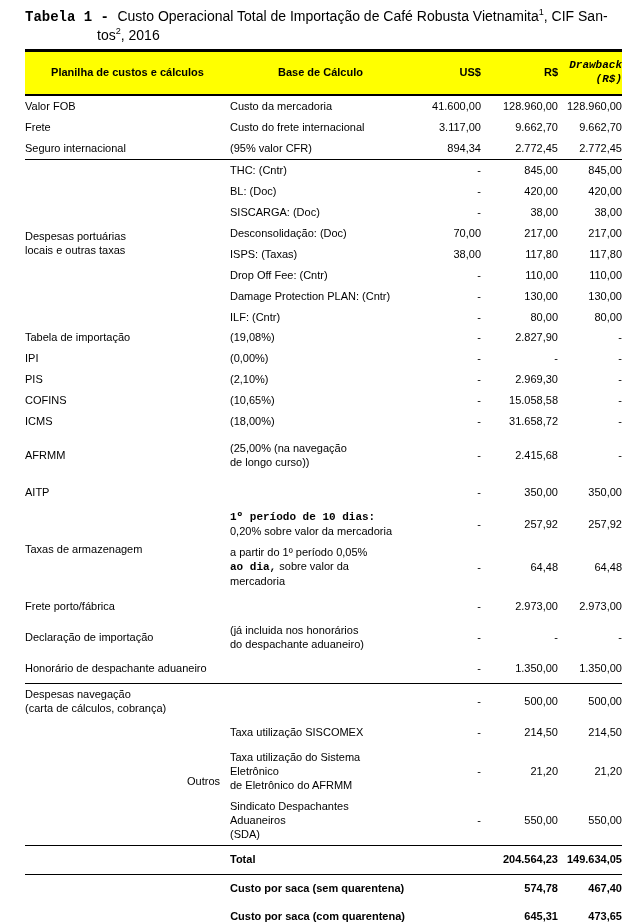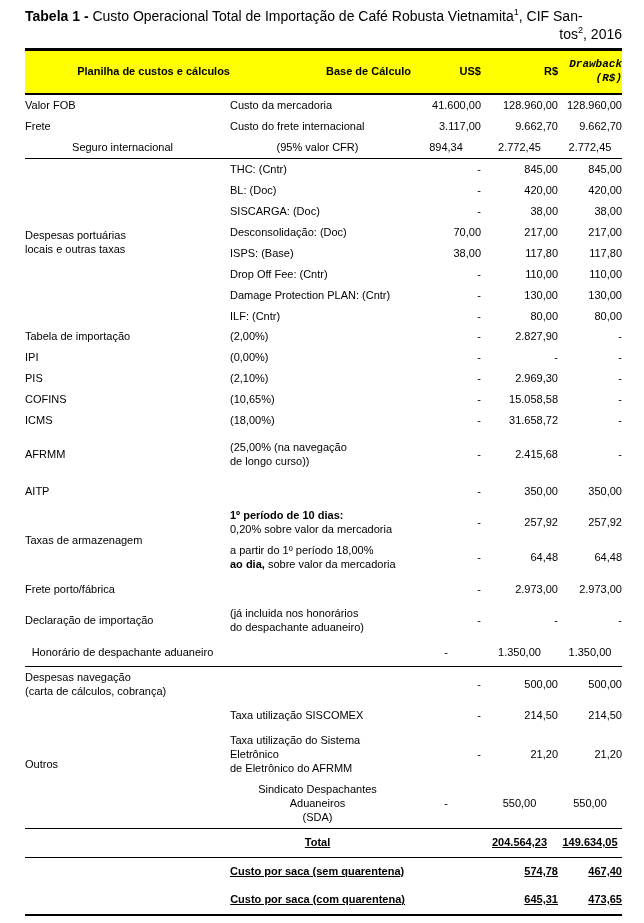--- a/index.html
+++ b/index.html
@@ -2,43 +2,43 @@
 <html><head>
 <meta charset="utf-8">
 <style>
   html,body{margin:0;padding:0;}
   body{
     width:644px;min-height:923px;background:#ffffff;color:#000;
     font-family:"Liberation Sans","DejaVu Sans",sans-serif;
   }
   .page{padding:7px 22px 0 25px;}
   .title{font-size:14px;line-height:1.3;margin-bottom:5px;}
-  .title .tl2{padding-left:72px;text-align:right;}
-  .b{font-weight:bold;}
+  .title .tl2{padding-left:72px;}
+  .b{font-weight:bold;font-family:Liberation Mono, monospace;}
   sup{font-size:0.65em;line-height:0;}
   table.cost{
     border-collapse:collapse;table-layout:fixed;width:597px;
     font-size:11px;line-height:1.27;
   }
   thead th{
     background:#FFFF00;
     border-top:3px solid #000;border-bottom:2px solid #000;
-    font-size:11px;font-weight:bold;text-align:right;
+    font-size:11px;font-weight:bold;text-align:center;
     padding:7px 0;vertical-align:middle;white-space:pre-line;
   }
   th.num{text-align:right;}
   th.italic{font-style:italic;font-family:Liberation Mono, monospace;}
   td{padding:3.5px 0;vertical-align:middle;}
   td.c1{padding-right:10px;}
   td.c2{padding-right:6px;}
   td.usd,td.brl,td.dbk{text-align:right;white-space:nowrap;}
-  tr.sep td{border-bottom:1.5px solid #000;text-align:center;}
-  td.bb{border-bottom:1.5px solid #000;}
+  tr.sep td{border-bottom:1.5px solid #000;}
+  td.bb{border-bottom:1.5px solid #000;text-align:right;}
   tr.sep2 td{border-bottom:2.5px solid #000;text-align:right;}
-  tr.bold td{font-weight:bold;text-decoration:underline;}
+  tr.bold td{font-weight:bold;}
   tr.tall td{padding-top:7px;padding-bottom:7px;}
   tr.xtall td{padding-top:9px;padding-bottom:9px;}
   .footnotes{font-size:10px;line-height:1.6;margin-top:5px;}
 </style>
 </head>
 <body>
 
 <div class="page">
 
   <div class="title">
@@ -105,21 +105,21 @@
           <td class="brl"><span>38,00</span></td>
           <td class="dbk"><span>38,00</span></td>
         </tr>
         <tr>
           <td class="c2"><span>Desconsolidação: (Doc)</span></td>
           <td class="usd"><span>70,00</span></td>
           <td class="brl"><span>217,00</span></td>
           <td class="dbk"><span>217,00</span></td>
         </tr>
         <tr>
-          <td class="c2"><span>ISPS: (Base)</span></td>
+          <td class="c2"><span>ISPS: (Taxas)</span></td>
           <td class="usd"><span>38,00</span></td>
           <td class="brl"><span>117,80</span></td>
           <td class="dbk"><span>117,80</span></td>
         </tr>
         <tr>
           <td class="c2"><span>Drop Off Fee: (Cntr)</span></td>
           <td class="usd"><span>-</span></td>
           <td class="brl"><span>110,00</span></td>
           <td class="dbk"><span>110,00</span></td>
         </tr>
@@ -130,21 +130,21 @@
           <td class="dbk"><span>130,00</span></td>
         </tr>
         <tr>
           <td class="c2"><span>ILF: (Cntr)</span></td>
           <td class="usd"><span>-</span></td>
           <td class="brl"><span>80,00</span></td>
           <td class="dbk"><span>80,00</span></td>
         </tr>
         <tr>
           <td class="c1"><span>Tabela de importação</span></td>
-          <td class="c2"><span>(2,00%)</span></td>
+          <td class="c2"><span>(19,08%)</span></td>
           <td class="usd"><span>-</span></td>
           <td class="brl"><span>2.827,90</span></td>
           <td class="dbk"><span>-</span></td>
         </tr>
         <tr>
           <td class="c1"><span>IPI</span></td>
           <td class="c2"><span>(0,00%)</span></td>
           <td class="usd"><span>-</span></td>
           <td class="brl"><span>-</span></td>
           <td class="dbk"><span>-</span></td>
@@ -185,21 +185,21 @@
           <td class="dbk"><span>350,00</span></td>
         </tr>
         <tr>
           <td class="c1" rowspan="2"><span>Taxas de armazenagem</span></td>
           <td class="c2"><span class="b">1º período de 10 dias:</span><br><span>0,20% sobre valor da mercadoria</span></td>
           <td class="usd"><span>-</span></td>
           <td class="brl"><span>257,92</span></td>
           <td class="dbk"><span>257,92</span></td>
         </tr>
         <tr>
-          <td class="c2"><span>a partir do 1º período 18,00%</span><br><span class="b">ao dia,</span><span> sobre valor da mercadoria</span></td>
+          <td class="c2"><span>a partir do 1º período 0,05%</span><br><span class="b">ao dia,</span><span> sobre valor da mercadoria</span></td>
           <td class="usd"><span>-</span></td>
           <td class="brl"><span>64,48</span></td>
           <td class="dbk"><span>64,48</span></td>
         </tr>
         <tr class="tall">
           <td class="c1"><span>Frete porto/fábrica</span></td>
           <td class="c2"><span></span></td>
           <td class="usd"><span>-</span></td>
           <td class="brl"><span>2.973,00</span></td>
           <td class="dbk"><span>2.973,00</span></td>

